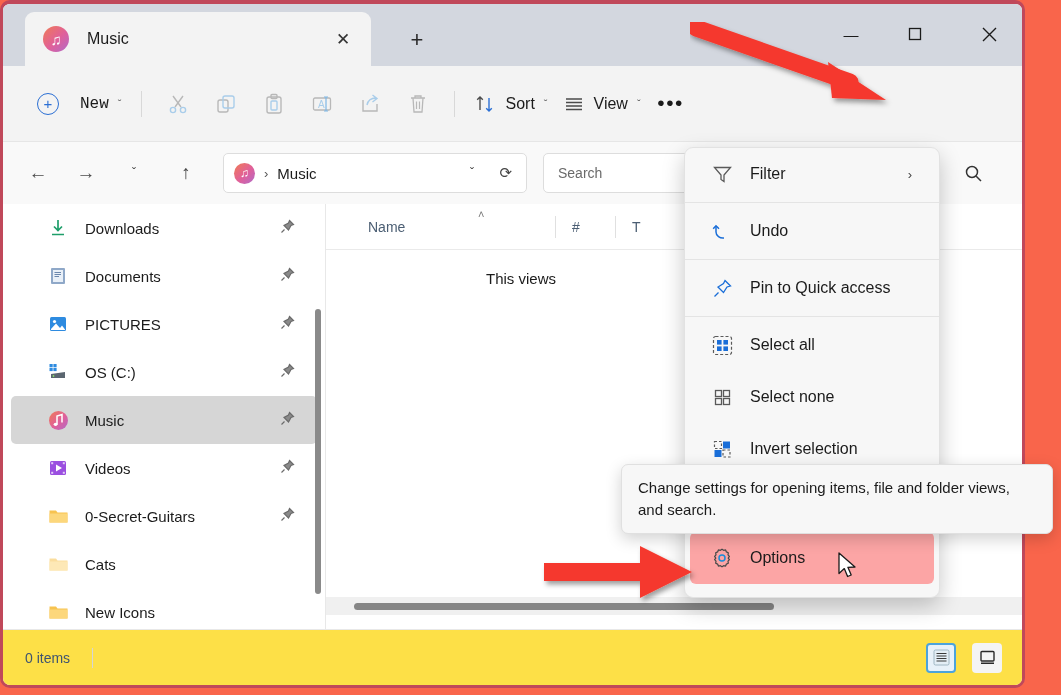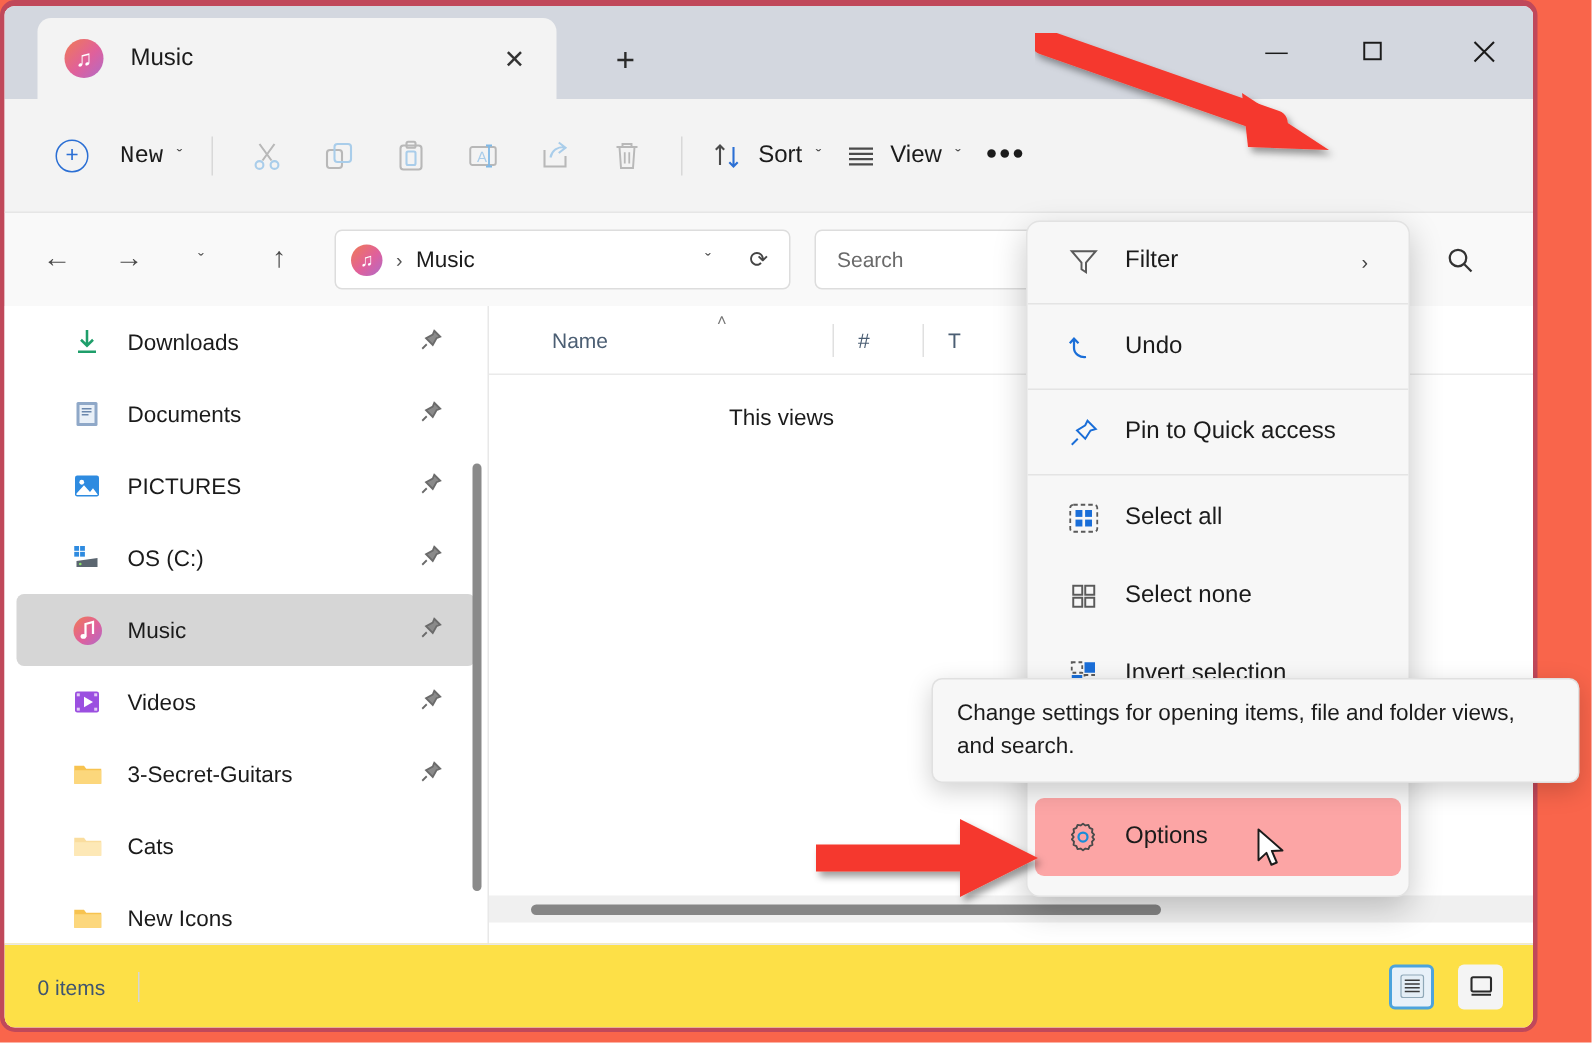--- a/index.html
+++ b/index.html
@@ -208,21 +208,21 @@
   .mi-ico {
     width:24px; height:24px; margin-left:20px; flex:none;
     display:flex; align-items:center; justify-content:center;
   }
   .mi-lbl { margin-left:16px; font-size:16px; color:#1b1b1b; }
   .mi-sub { position:absolute; right:22px; font-size:13px; color:#444; }
   .msep { height:1px; background:#E4E4E4; margin:2px 0; }
 
   
   #tooltip {
-    position:absolute; left:621px; top:452px; width:432px; height:70px;
+    position:absolute; left:621px; top:464px; width:432px; height:70px;
     background:#F7F7F7; border:1px solid #E0E0E0; border-radius:7px;
     box-shadow:0 5px 16px rgba(0,0,0,.18);
     padding:12px 16px; z-index:60;
     font-size:15px; color:#1b1b1b; line-height:1.45;
   }
 
   
   #cursor { position:absolute; left:838px; top:552px; z-index:70; }
 
   
@@ -462,21 +462,21 @@
         </span>
       </div>
 
       <div class="nav-item">
         <span class="nav-ico">
           <svg width="21" height="21" viewBox="0 0 21 21">
             <path d="M1.5 4.5 L8 4.5 L9.5 6.5 L19.5 6.5 L19.5 16.5 L1.5 16.5 Z" fill="#F7C350"></path>
             <path d="M1.5 7.5 L19.5 7.5 L19.5 16.5 L1.5 16.5 Z" fill="#FCD77C"></path>
           </svg>
         </span>
-        <span class="nav-lbl">3-Secret-Guitars</span>
+        <span class="nav-lbl">0-Secret-Guitars</span>
         <span class="pin">
           <svg width="15" height="15" viewBox="0 0 15 15">
               <path d="M9.5 1.5 L13.5 5.5 L11 6.5 L8.5 11 L4 6.5 L8.5 4 Z M4.5 10.5 L1.5 13.5" stroke="#6b6b6b" stroke-width="1.2" fill="#8a8a8a"></path>
             </svg>
         </span>
       </div>
 
       <div class="nav-item">
         <span class="nav-ico">
           <svg width="21" height="21" viewBox="0 0 21 21" opacity="0.55">

